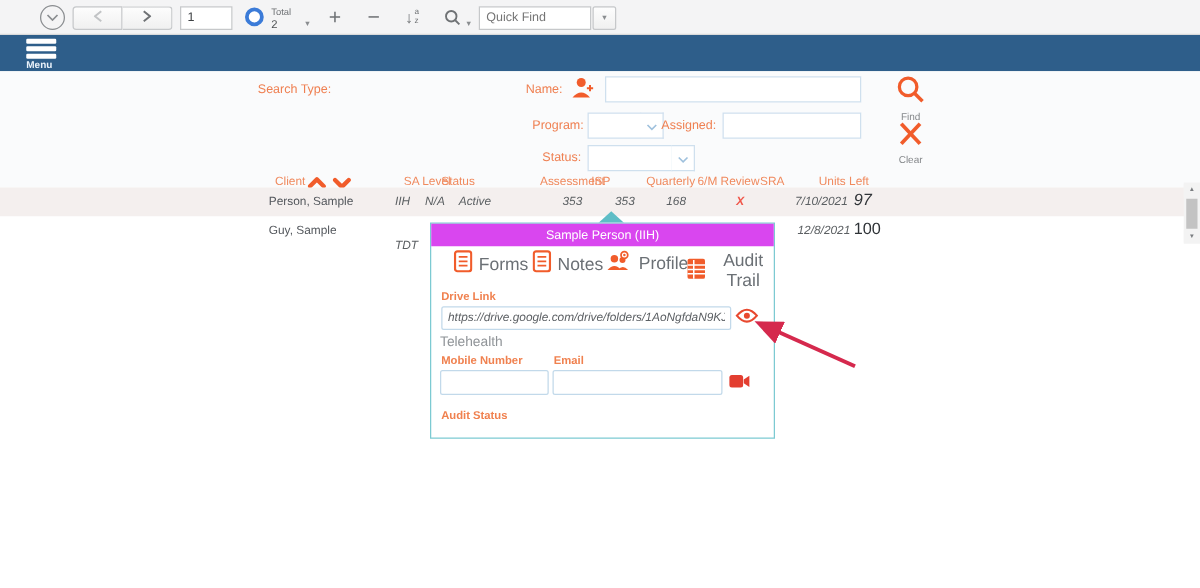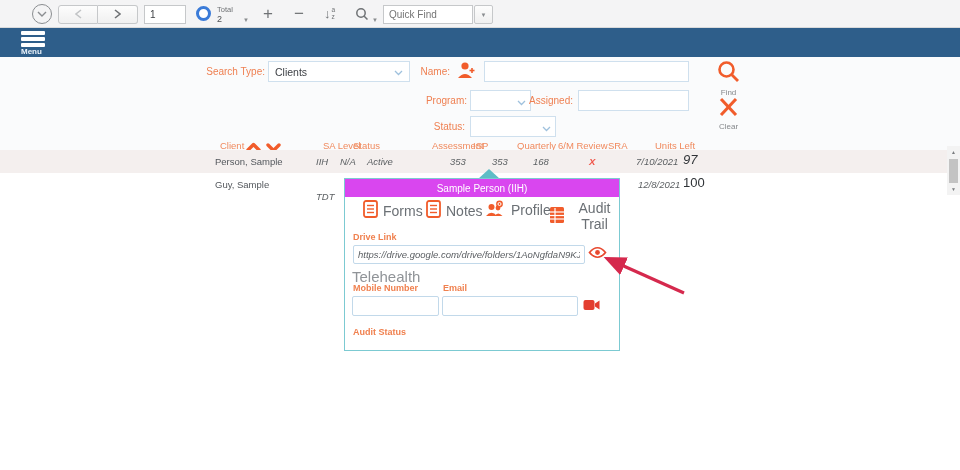--- a/index.html
+++ b/index.html
@@ -50,21 +50,21 @@
 
   
   .popup { left:344px; top:178px; width:276px; height:173px; background:#fff; border:1px solid #7ccad2; }
   .popup-caret { left:478px; top:169px; width:0; height:0; border-left:11px solid transparent; border-right:11px solid transparent; border-bottom:10px solid #5ebdc6; }
   .popup-head { left:0; top:0; width:274px; height:18px; background:#d946ef; color:#fff; font-size:10px; display:flex; align-items:center; justify-content:center; }
   .pact { display:flex; align-items:center; gap:5px; background:none; border:none; cursor:pointer; }
   .pact .plabel { font-size:14px; color:#6b7075; }
   .plbl { font-size:9px; color:#f0814f; font-weight:bold; }
   .pinp { background:#fff; border:1px solid #c2d9ea; border-radius:2px; font-size:9.5px; color:#5b5f63; padding:0 4px; font-family:"Liberation Sans",sans-serif; }
   .link-text { font-style:italic; }
-  .gray-lbl { font-size:15px; color:#909498; }
+  .gray-lbl { font-size:11px; color:#909498; }
   button { font-family:"Liberation Sans",sans-serif; }
 </style>
 </head>
 <body>
 
 <div id="app">
 
   <div class="abs toolbar"></div>
 
   <div class="abs tb-icon circle-btn" style="left:32px; top:4px;">
@@ -123,26 +123,20 @@
         <i></i>
         <i></i>
         <i></i>
       </div>
     <div class="menu-label">Menu</div>
   </div>
 
   <div class="abs form-bg"></div>
 
   <span class="abs lbl" style="left:165px; top:66px; width:100px;">Search Type:</span>
-  <div class="abs sel" style="left:268px; top:61px; width:142px; height:21px; cursor:pointer;">
-    <span>Clients</span>
-    <span class="chev"><svg width="9" height="6" viewBox="0 0 9 6">
-          <polyline points="1,1 4.5,4.5 8,1" fill="none" stroke="#9fc1dd" stroke-width="1.3"></polyline>
-        </svg></span>
-  </div>
 
   <span class="abs lbl" style="left:390px; top:66px; width:60px;">Name:</span>
   <span class="abs" style="left:455px; top:60px;">
     <svg width="22" height="20" viewBox="0 0 22 20">
         <circle cx="10" cy="6" r="3.6" fill="#f15c2b"></circle>
         <path d="M3,18 q7,-8 14,0 z" fill="#f15c2b"></path>
         <line x1="17" y1="8" x2="17" y2="13" stroke="#f15c2b" stroke-width="1.6"></line>
         <line x1="14.5" y1="10.5" x2="19.5" y2="10.5" stroke="#f15c2b" stroke-width="1.6"></line>
       </svg>
   </span>

